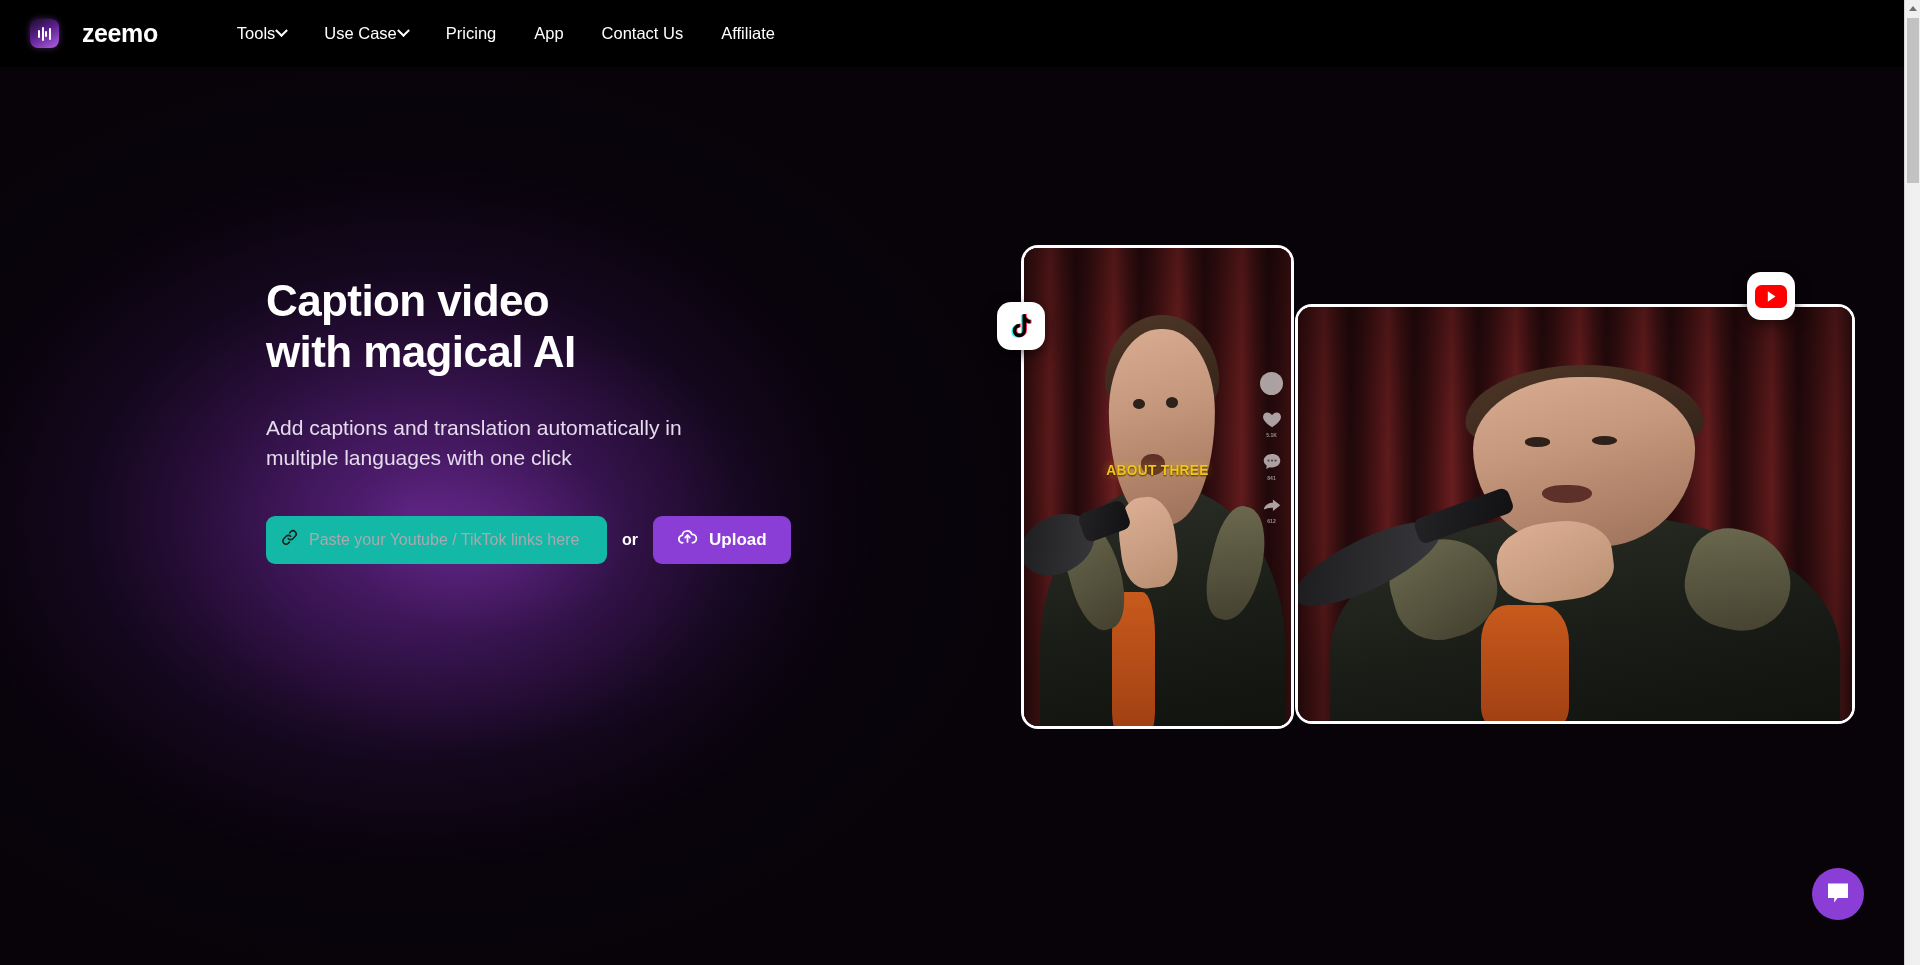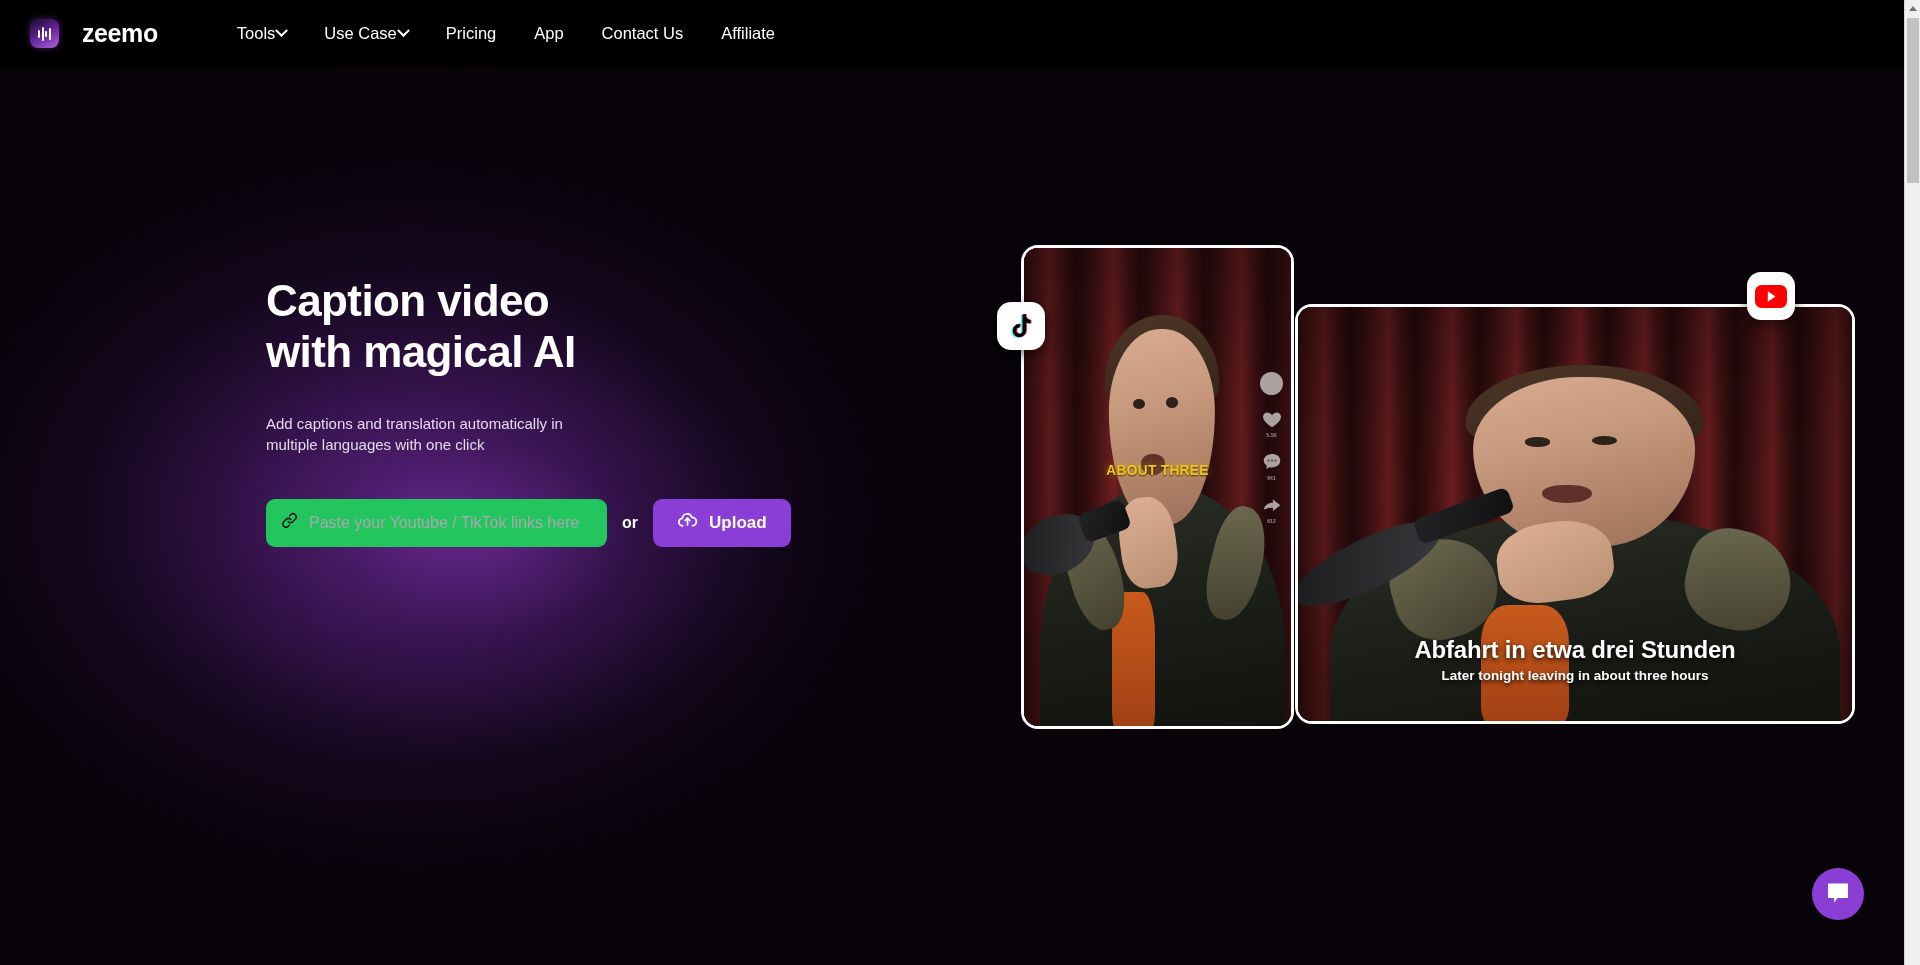--- a/index.html
+++ b/index.html
@@ -170,36 +170,36 @@
   .hero-title {
     color: #ffffff;
     font-size: 44px;
     line-height: 1.17;
     font-weight: 700;
     letter-spacing: -0.6px;
     white-space: pre-line;
   }
   .hero-sub {
     color: #e4dbec;
-    font-size: 15px;
+    font-size: 21px;
     line-height: 1.42;
     font-weight: 400;
     margin-top: 35px;
     white-space: pre-line;
   }
 
   .hero-actions {
     display: flex;
     align-items: center;
     margin-top: 43px;
   }
   .url-box {
     width: 341px;
     height: 48px;
-    background: #22c55e;
+    background: #14b8a6;
     border-radius: 9px;
     display: flex;
     align-items: center;
     padding: 0 14px;
     gap: 10px;
   }
   .url-input {
     border: none;
     outline: none;
     flex: 1;
@@ -568,24 +568,20 @@
         <div class="p-scarf"></div>
         <div class="p-collar-l"></div>
         <div class="p-collar-r"></div>
         <div class="p-hair"></div>
         <div class="p-head"></div>
         <div class="p-eye-l"></div>
         <div class="p-eye-r"></div>
         <div class="p-mouth"></div>
         <div class="p-hand"></div>
         <div class="p-mic"></div>
-      </div>
-      <div class="lcap">
-        <div class="lcap-main">Abfahrt in etwa drei Stunden</div>
-        <div class="lcap-sub">Later tonight leaving in about three hours</div>
       </div>
     </div>
 
     <div class="video-vert">
       <div class="curtain"></div>
       <div class="person">
         <div class="p-body"></div>
         <div class="p-scarf"></div>
         <div class="p-collar-l"></div>
         <div class="p-collar-r"></div>

